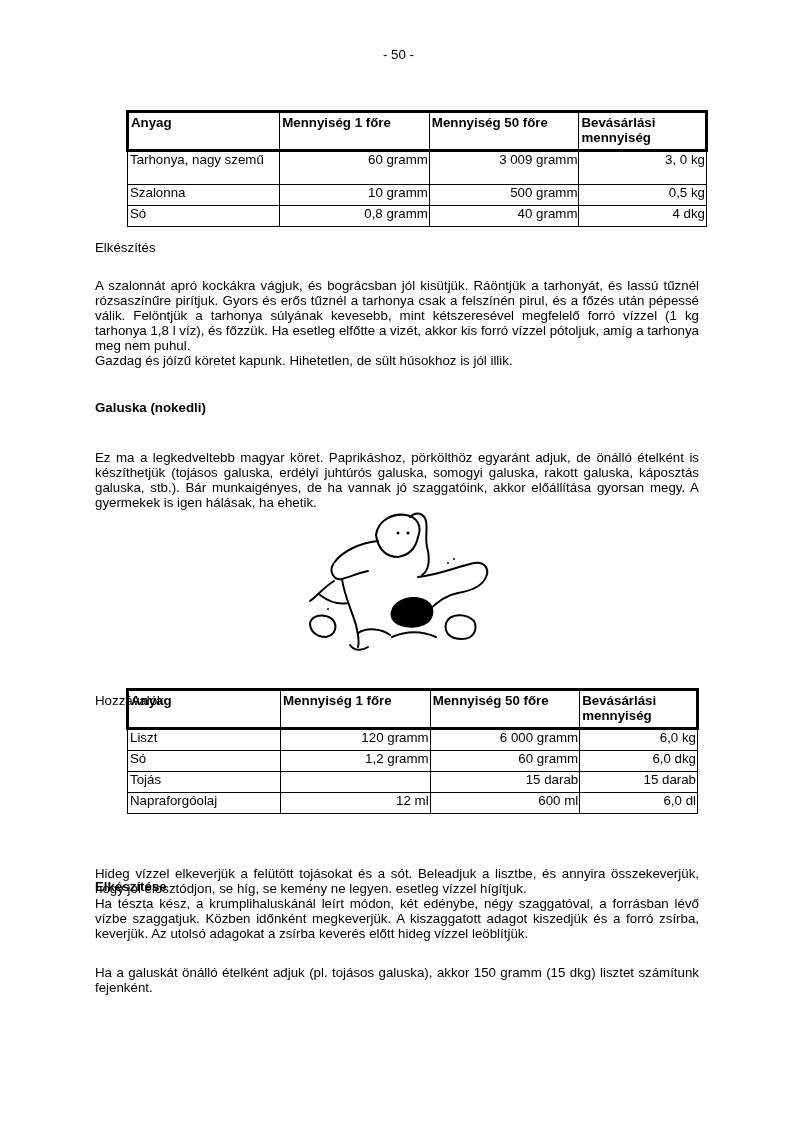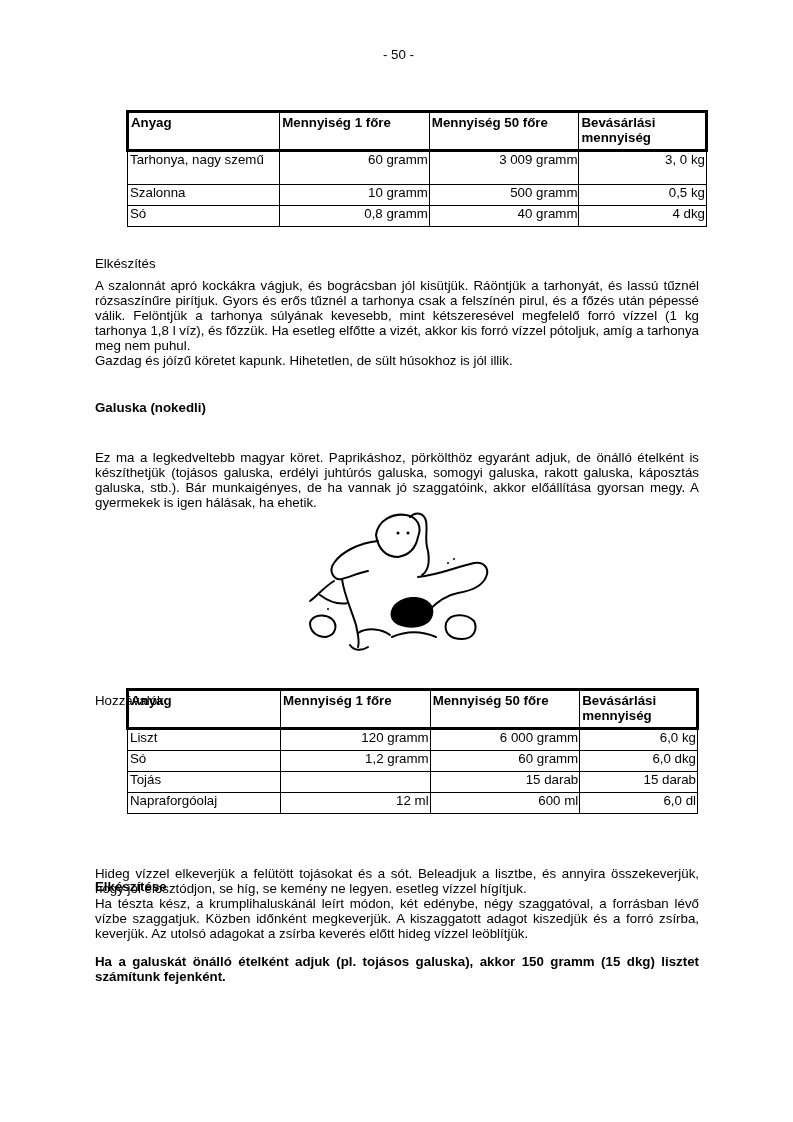--- a/index.html
+++ b/index.html
@@ -56,21 +56,21 @@
   </tr>
   <tr class="r">
     <td>Só</td>
     <td class="num">0,8 gramm</td>
     <td class="num">40 gramm</td>
     <td class="num">4 dkg</td>
   </tr>
 </tbody>
   </table>
 
-<div class="txt" style="top:256px;">Elkészítés</div>
+<div class="txt" style="top:240px;">Elkészítés</div>
 <div class="txt just" style="top:278px;">
   <p>A szalonnát apró kockákra vágjuk, és bográcsban jól kisütjük. Ráöntjük a tarhonyát, és lassú tűznél rózsaszínűre pirítjuk. Gyors és erős tűznél a tarhonya csak a  felszínén pirul, és a főzés után pépessé válik. Felöntjük a tarhonya súlyának kevesebb, mint kétszeresével megfelelő forró vízzel (1 kg tarhonya 1,8 l víz), és főzzük. Ha esetleg elfőtte a vizét, akkor kis forró vízzel pótoljuk, amíg a tarhonya meg nem puhul.</p>
   <p>Gazdag és jóízű köretet kapunk. Hihetetlen, de sült húsokhoz is jól illik.</p>
 </div>
 
 <div class="txt bold" style="top:400px;">Galuska (nokedli)</div>
 <div class="txt just" style="top:450px;">
   <p>Ez ma a legkedveltebb magyar köret. Paprikáshoz, pörkölthöz egyaránt adjuk, de önálló ételként is készíthetjük (tojásos galuska, erdélyi juhtúrós galuska, somogyi galuska, rakott galuska, káposztás galuska, stb.). Bár munkaigényes, de ha vannak jó szaggatóink, akkor előállítása gyorsan megy. A gyermekek is igen hálásak, ha ehetik.</p>
 </div>
 
@@ -131,14 +131,14 @@
     <td class="num">600 ml</td>
     <td class="num">6,0 dl</td>
   </tr>
 </tbody>
   </table>
 
 <div class="txt" style="top:879px;font-weight:bold;">Elkészítése</div>
 <div class="txt just" style="top:866px;">
   <p>Hideg vízzel elkeverjük a felütött tojásokat és a sót. Beleadjuk a lisztbe, és annyira összekeverjük, hogy jól elosztódjon, se híg, se kemény ne legyen. esetleg vízzel hígítjuk.</p>
   <p>Ha tészta kész, a krumplihaluskánál leírt módon, két edénybe, négy szaggatóval, a forrásban lévő vízbe szaggatjuk. Közben időnként megkeverjük. A kiszaggatott adagot kiszedjük és a forró zsírba, keverjük. Az utolsó adagokat a zsírba keverés előtt hideg vízzel leöblítjük.</p>
-  <p style="margin-top:13px;font-weight:bold;">Ha a galuskát önálló ételként adjuk (pl. tojásos galuska), akkor 150 gramm (15 dkg) lisztet számítunk fejenként.</p>
+  <p style="margin-top:24px;">Ha a galuskát önálló ételként adjuk (pl. tojásos galuska), akkor 150 gramm (15 dkg) lisztet számítunk fejenként.</p>
 </div>
 
 </body></html>

